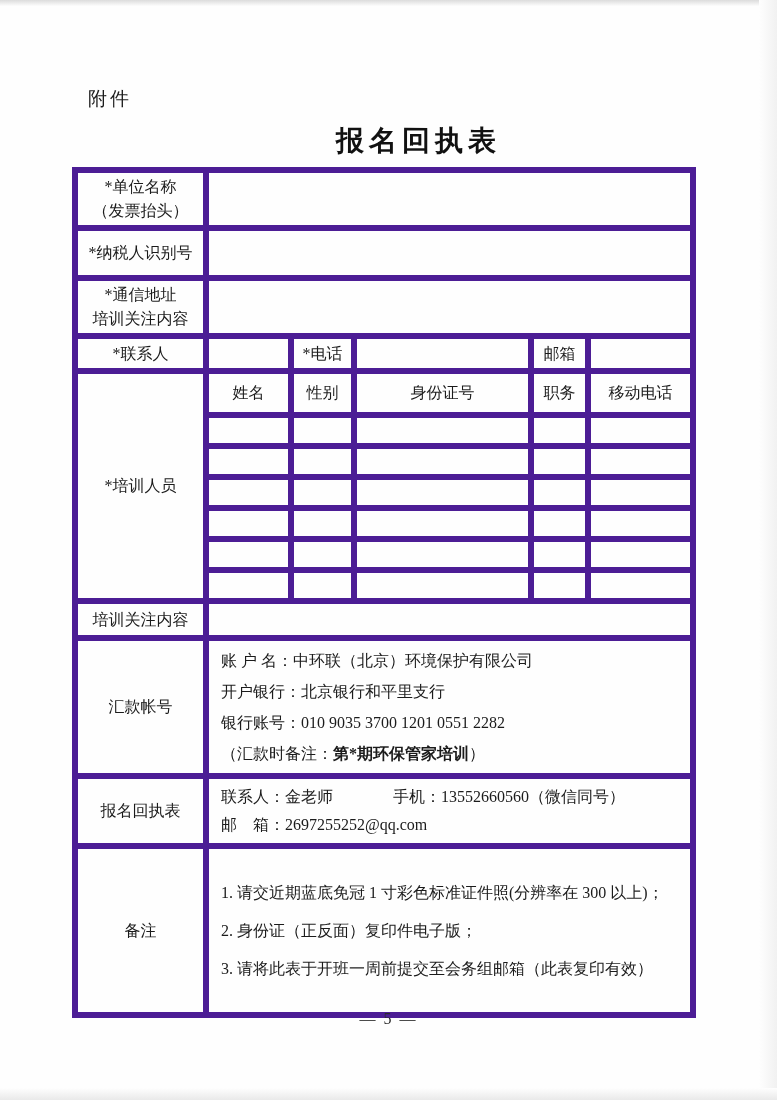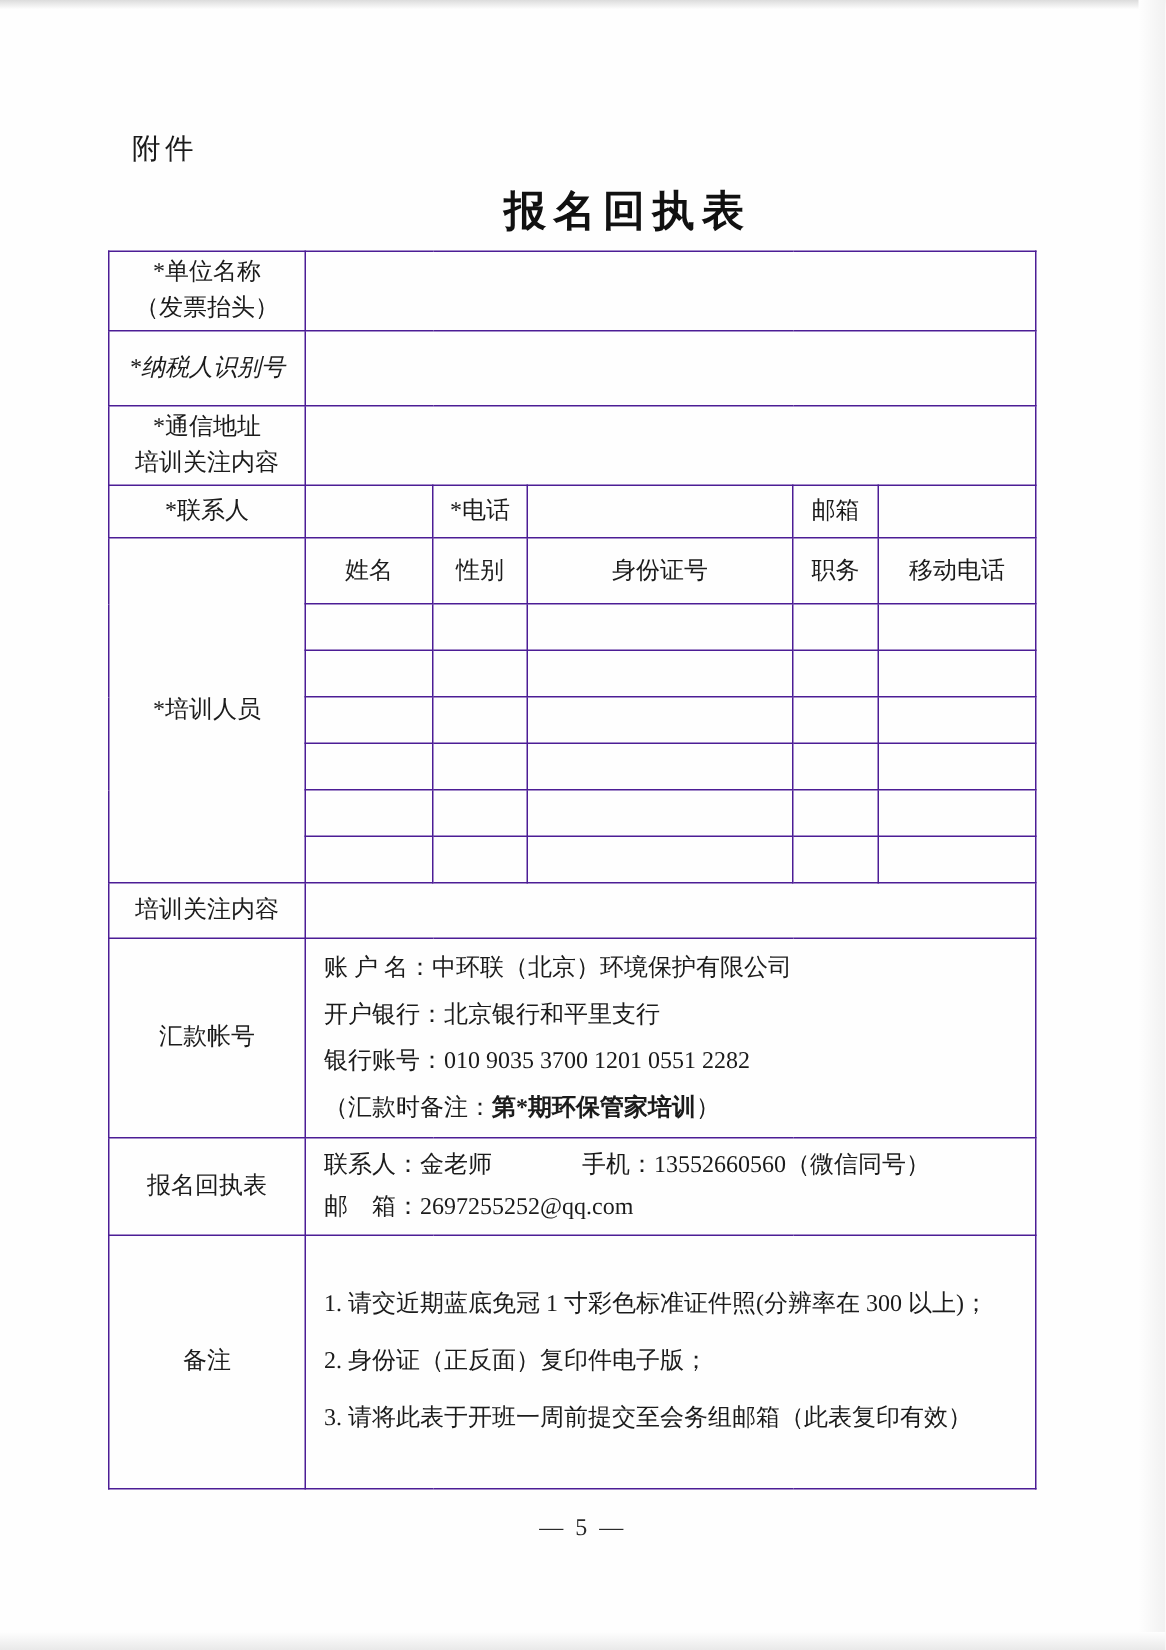--- a/index.html
+++ b/index.html
@@ -30,31 +30,31 @@
   .title {
     font-size:28px; font-weight:bold; letter-spacing:5px;
     display:inline; color:#111;
   }
 
   table.form {
     position:absolute; top:167px; left:72px;
     width:618px; border-collapse:collapse; table-layout:fixed;
   }
   table.form td {
-    border:1px solid #4c1d95;
+    border:6px solid #4c1d95;
     font-size:16px;
     vertical-align:middle;
     overflow:hidden;
   }
   td.label { text-align:center; line-height:1.5; padding:2px; }
   td.value { padding:2px 8px; }
   td.hdr   { text-align:center; }
 
   tr.r-unit    td { height:47px; }
-  tr.r-tax     td { height:50px;font-style:italic; }
+  tr.r-tax     td { height:50px; }
   tr.r-addr    td { height:43px; }
   tr.r-contact td { height:35px;margin-top:10px; }
   tr.r-thead   td { height:44px; }
   tr.r-empty   td { height:31px; }
   tr.r-focus   td { height:37px; }
   tr.r-remit   td { height:127px; }
   tr.r-teacher td { height:61px; }
   tr.r-remarks td { height:169px; }
 
   td.content { padding:4px 10px 4px 12px; vertical-align:middle; }

